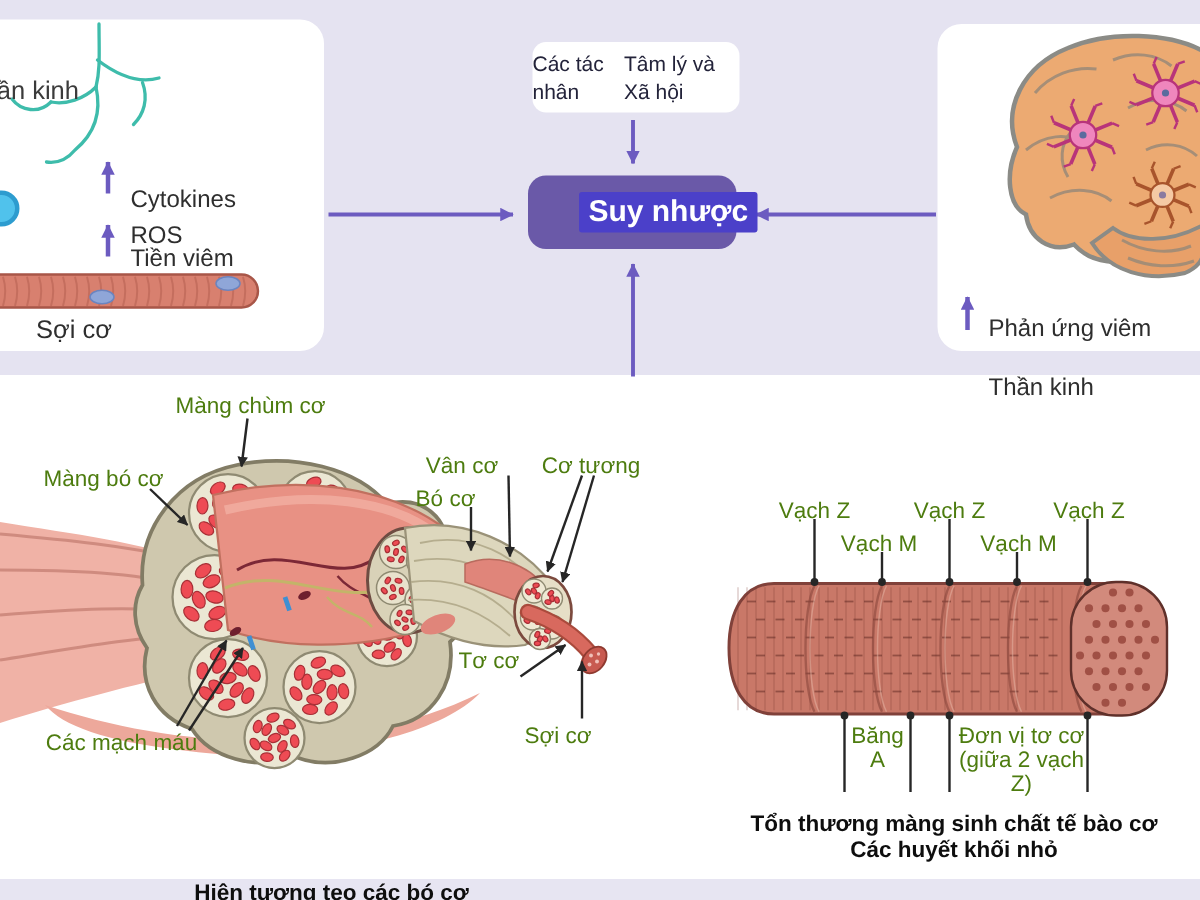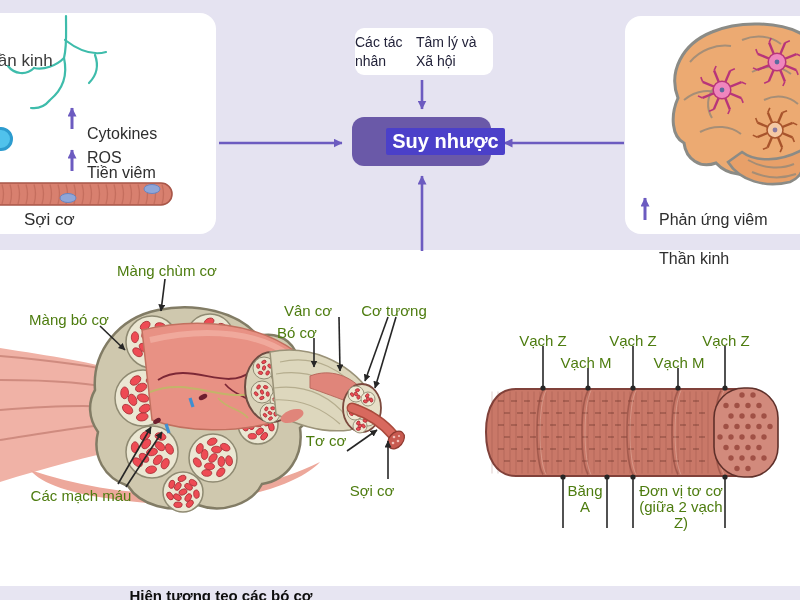--- a/index.html
+++ b/index.html
@@ -667,13 +667,17 @@
 
   <div class="lbl small c lh16" style="left:585px;top:483px;">
     <span>Băng</span>
     <span>A</span>
   </div>
   <div class="lbl small c lh16" style="left:681px;top:483px;">
     <span>Đơn vị tơ cơ</span>
     <span>(giữa 2 vạch</span>
     <span>Z)</span>
   </div>
+  <div class="lbl bold c lh17" style="left:636px;top:541px;">
+    <span>Tổn thương màng sinh chất tế bào cơ</span>
+    <span>Các huyết khối nhỏ</span>
+  </div>
 </div>
 
 </body></html>

